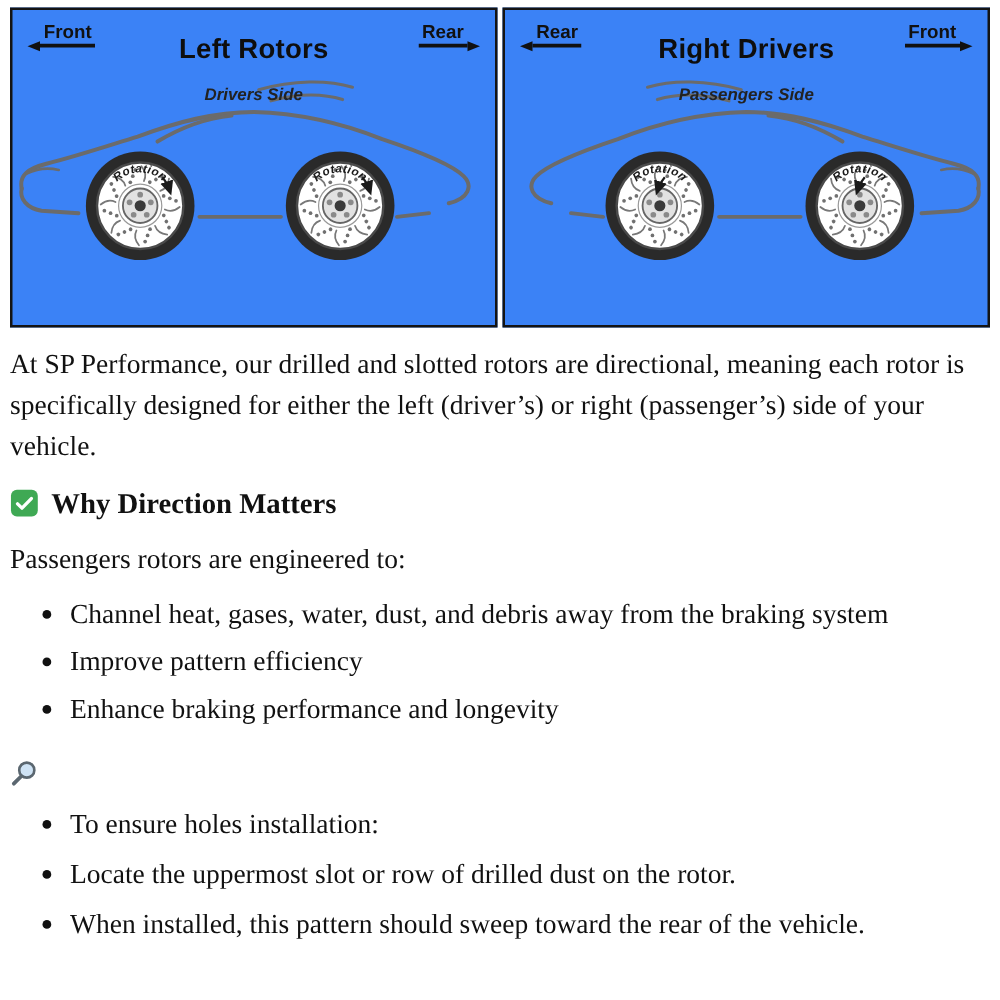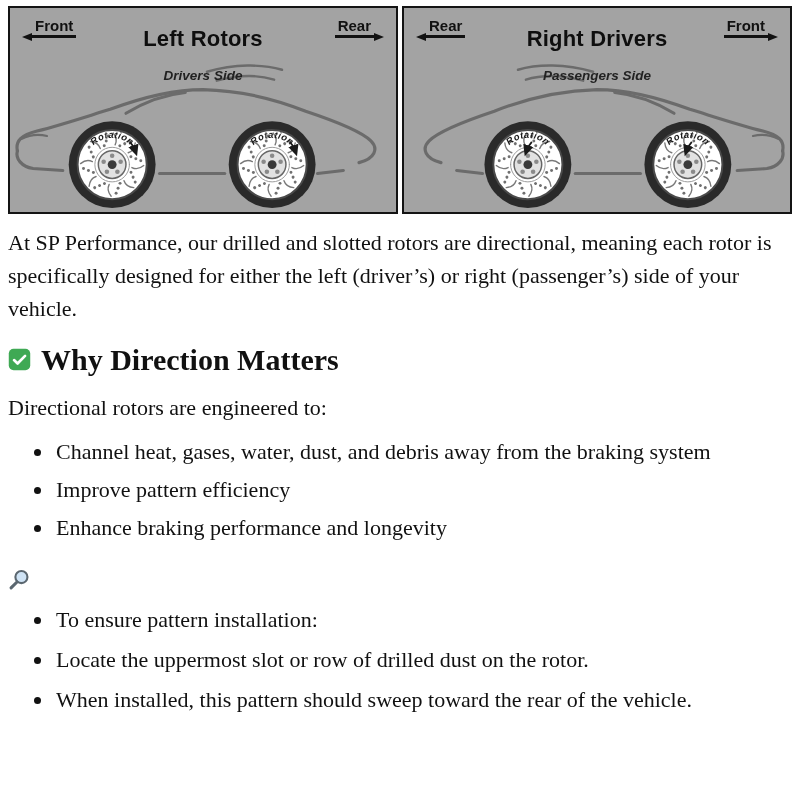--- a/index.html
+++ b/index.html
@@ -5,42 +5,42 @@
   * { box-sizing: border-box; }
   html,body { margin:0; padding:0; background:#ffffff; }
   body {
     width:800px; height:800px; overflow:hidden;
     font-family:"Liberation Serif", serif; color:#111;
   }
 
   
   .diagram { display:flex; gap:4px; margin:6px 8px 0; }
   .panel {
-    flex:1; border:2.5px solid #141414; background:#a3a3a3;
-    height:208px; position:relative;
+    flex:1; border:2.5px solid #141414; background:#3b82f6;
+    height:256px; position:relative;
   }
   .panel-head { position:relative; height:46px; padding:6px 10px 0; }
   .titles { position:absolute; left:0; right:0; top:18px; text-align:center; pointer-events:none; }
   .ptitle { font:bold 22px "Liberation Sans", sans-serif; color:#0e0e0e; letter-spacing:.2px; }
   .psub   { font:bold italic 13.5px "Liberation Sans", sans-serif; font-style:italic; color:#222; margin-top:16px; }
   .dir { position:absolute; top:10px; display:flex; align-items:flex-end; font:bold 15px "Liberation Sans", sans-serif; color:#111; }
   .dir.at-left  { left:12px; }
   .dir.at-right { right:12px; }
   .dir .lbl { border-bottom:3px solid #111; padding:0 3px 1px; line-height:1.05; }
   .tri { width:0; height:0; border-top:4.5px solid transparent; border-bottom:4.5px solid transparent; margin-bottom:-3.5px; }
   .tri-left  { border-right:10px solid #111; }
   .tri-right { border-left:10px solid #111; }
   .car { display:block; width:100%; height:158px; }
   .rot { font:bold italic 9.5px "Liberation Sans", sans-serif; font-style:italic; fill:#1a1a1a; text-anchor:middle; letter-spacing:.4px; }
   .rot-arrow { stroke:#1a1a1a; stroke-width:1.8; fill:none; }
 
   
   main { padding:12px 8px 0; font-size:22px; line-height:1.5; }
   .para { margin:0; }
-  h2 { font-size:30px; font-weight:bold; margin:15px 0 12px; display:flex; align-items:center; gap:10px; line-height:1.3; }
+  h2 { font-size:23px; font-weight:bold; margin:15px 0 12px; display:flex; align-items:center; gap:10px; line-height:1.3; }
   h2.light { font-weight:normal; color:#1d1d1d; margin-top:24px; }
   .icon { display:inline-flex; flex:0 0 auto; }
   ul { margin:11px 0 0; padding-left:46px; }
   li { margin-bottom:5px; padding-left:2px; }
   ul.second li { margin-bottom:7px; }
 </style>
 </head>
 <body>
 
 <svg width="0" height="0" style="position:absolute" aria-hidden="true">
@@ -156,35 +156,35 @@
   <h2>
     <span class="icon">
       <svg viewBox="0 0 24 24" width="23" height="23">
         <rect x="0.8" y="0.8" width="22.4" height="22.4" rx="5" fill="#3fa954"></rect>
         <path d="M6.3 12.6 L10 16.2 L17.8 8.2" stroke="#fff" stroke-width="2.8" fill="none" stroke-linecap="round" stroke-linejoin="round"></path>
       </svg>
     </span>
     <span>Why Direction Matters</span>
   </h2>
 
-  <p class="para">Directional rotors are engineered to:</p>
+  <p class="para">Passengers rotors are engineered to:</p>
 
   <ul>
     <li>Channel heat, gases, water, dust, and debris away from the braking system</li>
     <li>Improve pattern efficiency</li>
     <li>Enhance braking performance and longevity</li>
   </ul>
 
   <h2 class="light">
     <span class="icon">
       <svg viewBox="0 0 24 24" width="23" height="23">
         <circle cx="14" cy="9.5" r="6.3" fill="#cfe3f5" stroke="#5b6770" stroke-width="2.2"></circle>
         <line x1="9.4" y1="14.6" x2="3.2" y2="20.8" stroke="#5b6770" stroke-width="3.2" stroke-linecap="round"></line>
       </svg>
     </span>
   </h2>
 
   <ul class="second">
-    <li>To ensure pattern installation:</li>
+    <li>To ensure holes installation:</li>
     <li>Locate the uppermost slot or row of drilled dust on the rotor.</li>
     <li>When installed, this pattern should sweep toward the rear of the vehicle.</li>
   </ul>
 </main>
 
 </body></html>

